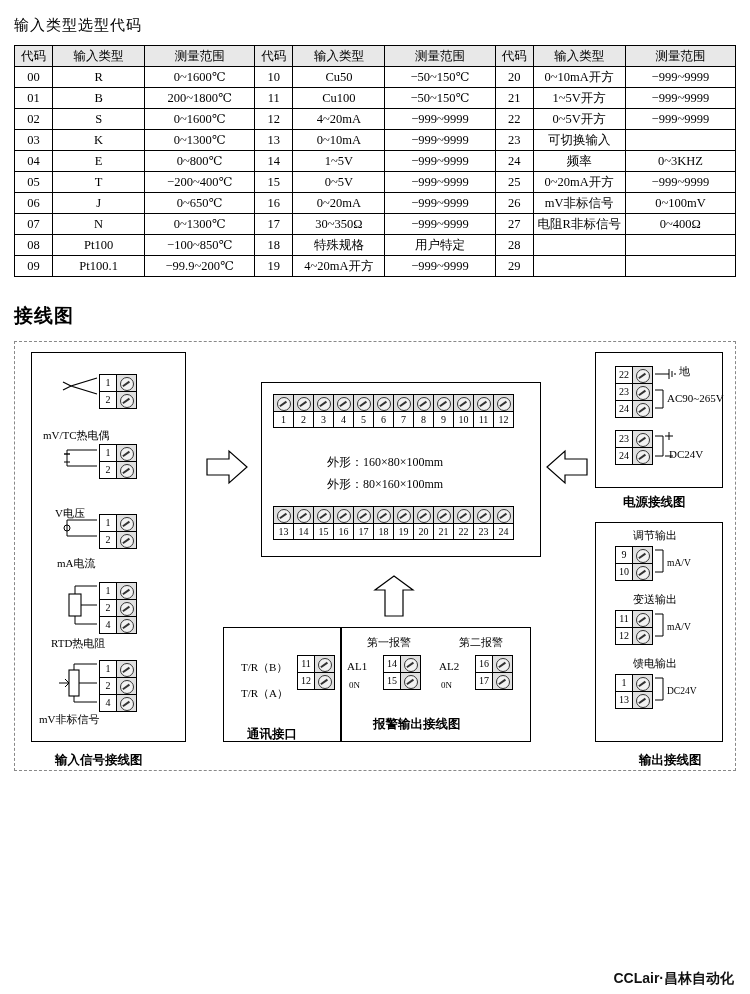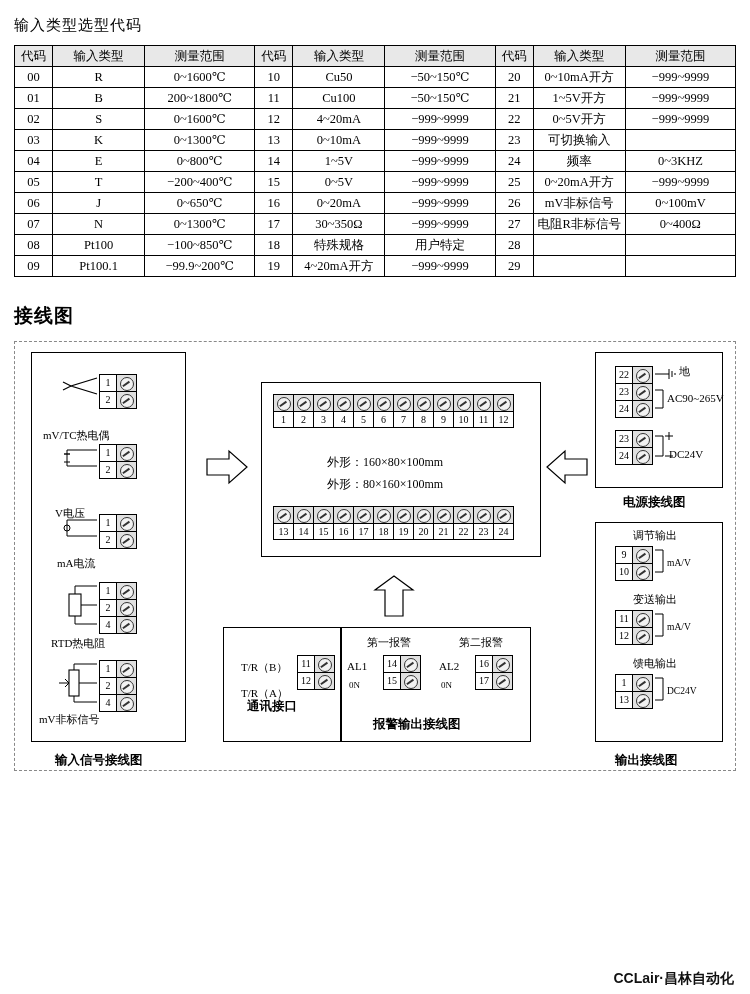--- a/index.html
+++ b/index.html
@@ -517,21 +517,21 @@
     <div class="tb vert" style="left:282px; top:313px;">
       <div class="row">
           <div class="num">11</div>
           <div class="scr"></div>
         </div>
       <div class="row">
           <div class="num">12</div>
           <div class="scr"></div>
         </div>
     </div>
-    <div class="lbl b" style="left:232px; top:356px;">通讯接口</div>
+    <div class="lbl b" style="left:232px; top:384px;">通讯接口</div>
 
     <div class="lbl" style="left:352px; top:293px;">第一报警</div>
     <div class="lbl" style="left:444px; top:293px;">第二报警</div>
     <div class="lbl" style="left:332px; top:318px;">AL1</div>
     <div class="lbl" style="left:424px; top:318px;">AL2</div>
     <div class="lbl" style="left:334px; top:338px; font-size:9px;">0N</div>
     <div class="lbl" style="left:426px; top:338px; font-size:9px;">0N</div>
     <div class="tb vert" style="left:368px; top:313px;">
       <div class="row">
           <div class="num">14</div>
@@ -643,17 +643,17 @@
       <div class="row">
           <div class="num">13</div>
           <div class="scr"></div>
         </div>
     </div>
     <svg style="position:absolute; left:640px; top:332px;" width="20" height="34">
       <path d="M0 4 L8 4 L8 26 L0 26" fill="none" stroke="#000" stroke-width="1"></path>
     </svg>
     <div class="lbl" style="left:652px; top:344px; font-size:9.5px;">DC24V</div>
 
-    <div class="lbl b" style="left:600px; top:410px;">输出接线图</div>
+    <div class="lbl b" style="left:624px; top:410px;">输出接线图</div>
   </div>
 
   <div class="footer-logo">CCLair·昌林自动化</div>
 </div>
 
 </body></html>

